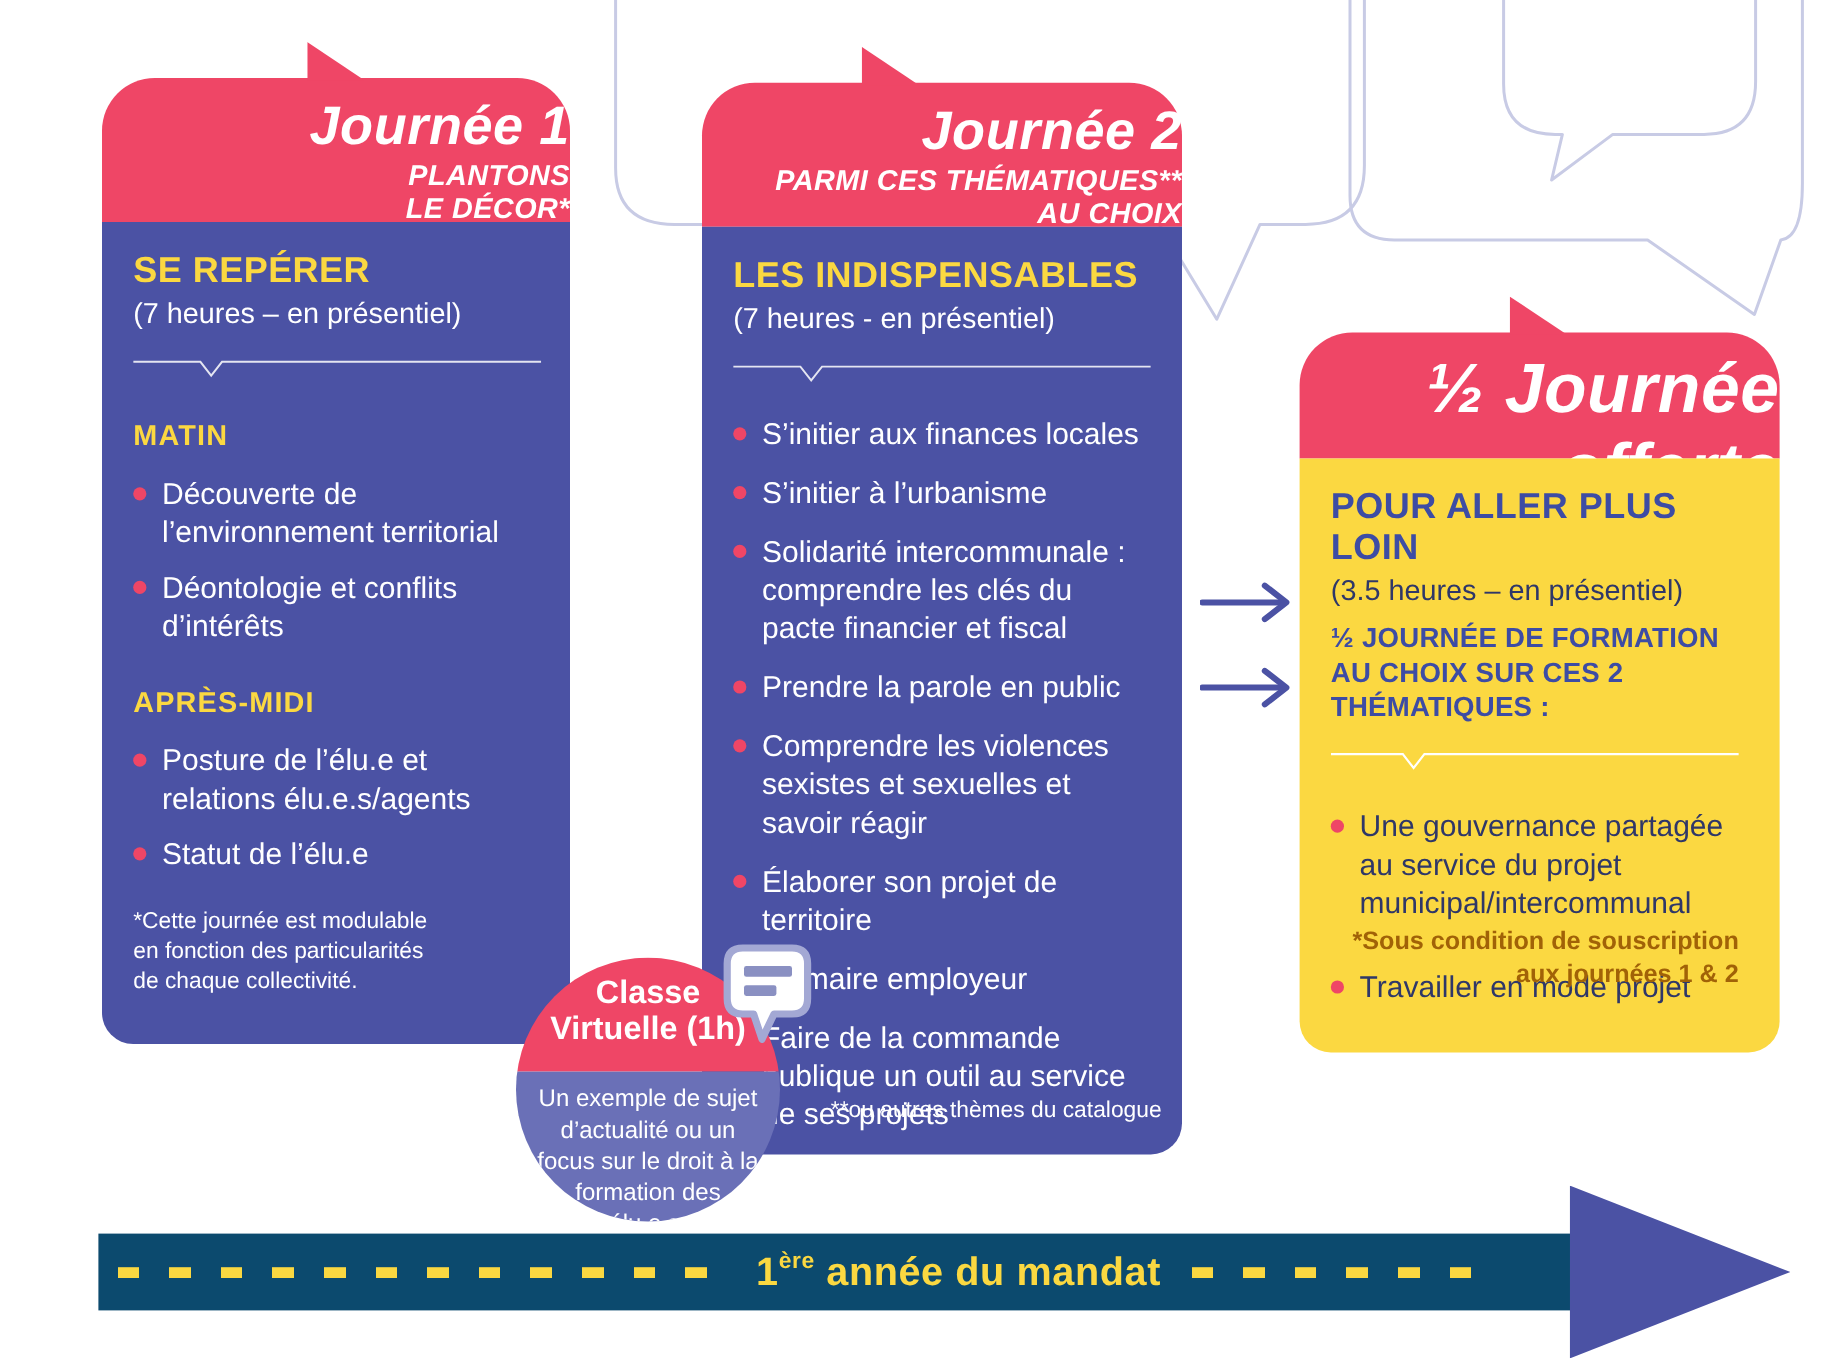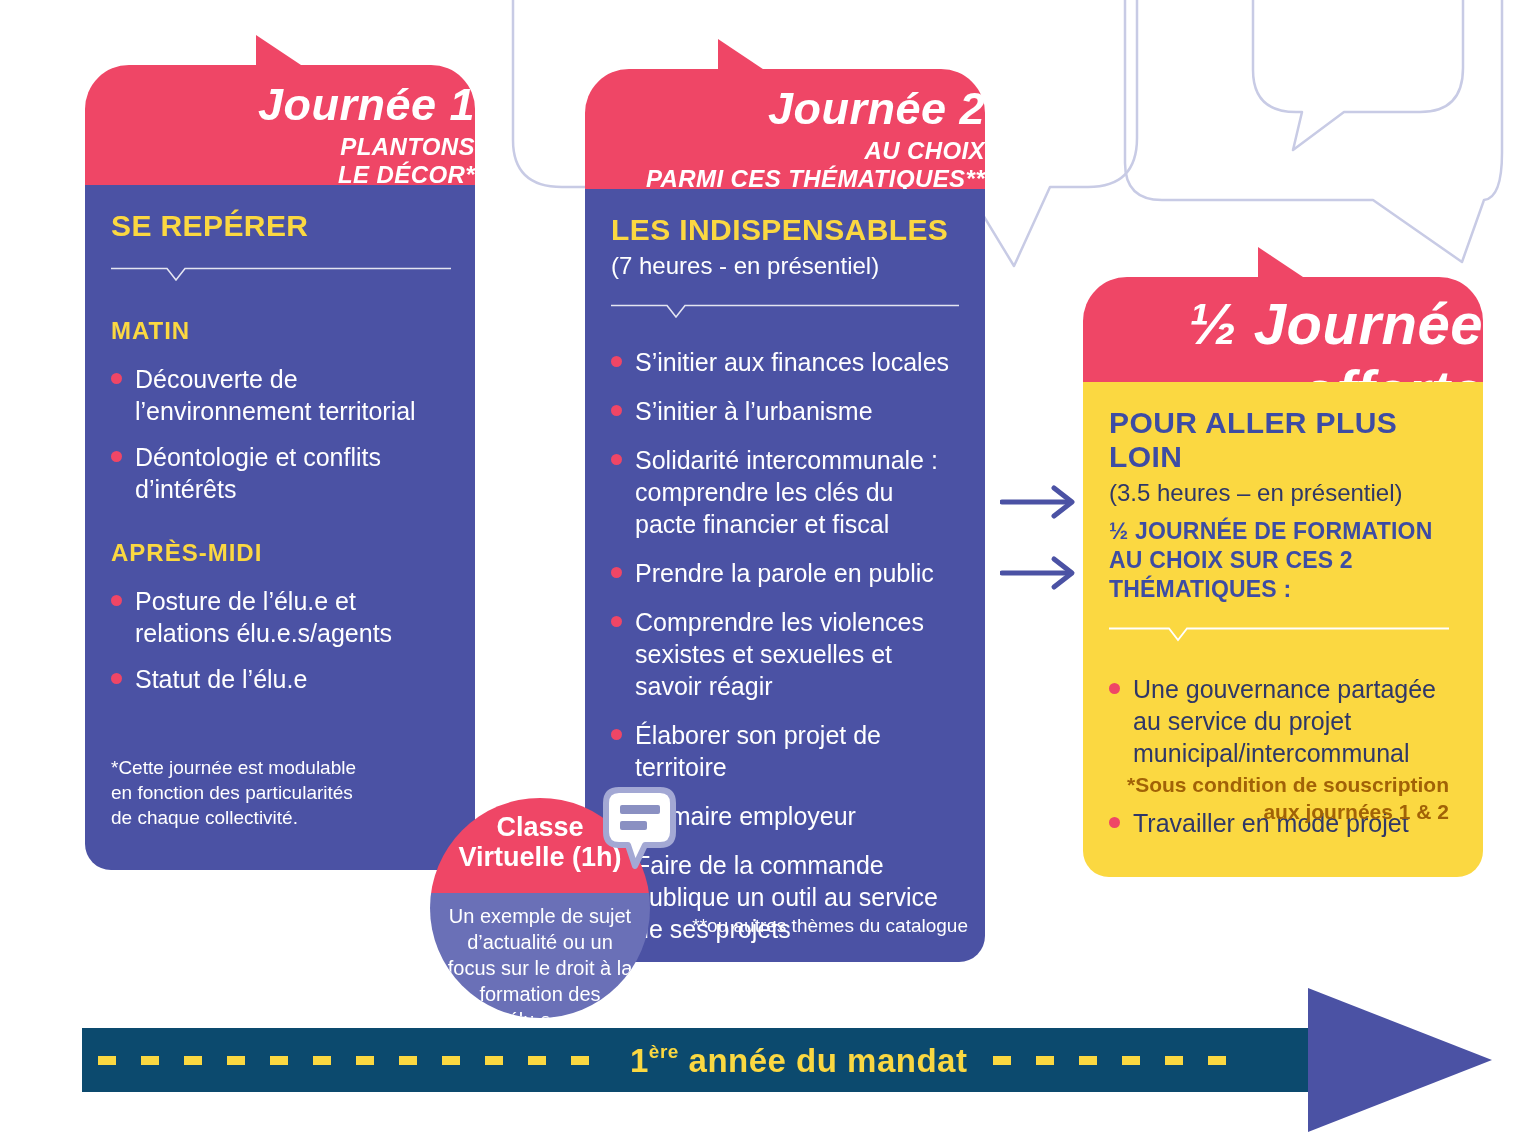--- a/index.html
+++ b/index.html
@@ -103,20 +103,21 @@
   <section class="card card1">
     <header class="card-head">
       <h2>Journée 1</h2>
       <div class="head-sub">
         <div>PLANTONS</div>
         <div>LE DÉCOR*</div>
       </div>
     </header>
     <div class="card-body">
       <h3 class="sect yellow">SE REPÉRER</h3>
+      <div class="sect-sub">(7 heures – en présentiel)</div>
       <svg class="divider" width="340" height="16" viewBox="0 0 340 16">
         <path d="M0 1.5 H56 L65 13 L74 1.5 H340" fill="none" stroke="rgba(255,255,255,.85)" stroke-width="1.6"></path>
       </svg>
       <div class="period">MATIN</div>
       <ul class="blist">
           <li>
             <span class="dot"></span>
             <span class="li-text">Découverte de l’environnement territorial</span>
           </li>
           <li>
@@ -136,22 +137,22 @@
           </li>
         </ul>
       <div class="footnote fn1">*Cette journée est modulable en fonction des particularités de chaque collectivité.</div>
     </div>
   </section>
 
   <section class="card card2">
     <header class="card-head">
       <h2>Journée 2</h2>
       <div class="head-sub">
+        <div>PARMI CES THÉMATIQUES**</div>
         <div>AU CHOIX</div>
-        <div>PARMI CES THÉMATIQUES**</div>
       </div>
     </header>
     <div class="card-body">
       <h3 class="sect yellow">LES INDISPENSABLES</h3>
       <div class="sect-sub">(7 heures - en présentiel)</div>
       <svg class="divider" width="348" height="16" viewBox="0 0 348 16">
         <path d="M0 1.5 H56 L65 13 L74 1.5 H348" fill="none" stroke="rgba(255,255,255,.85)" stroke-width="1.6"></path>
       </svg>
       <ul class="blist" style="margin-top:26px">
           <li>

